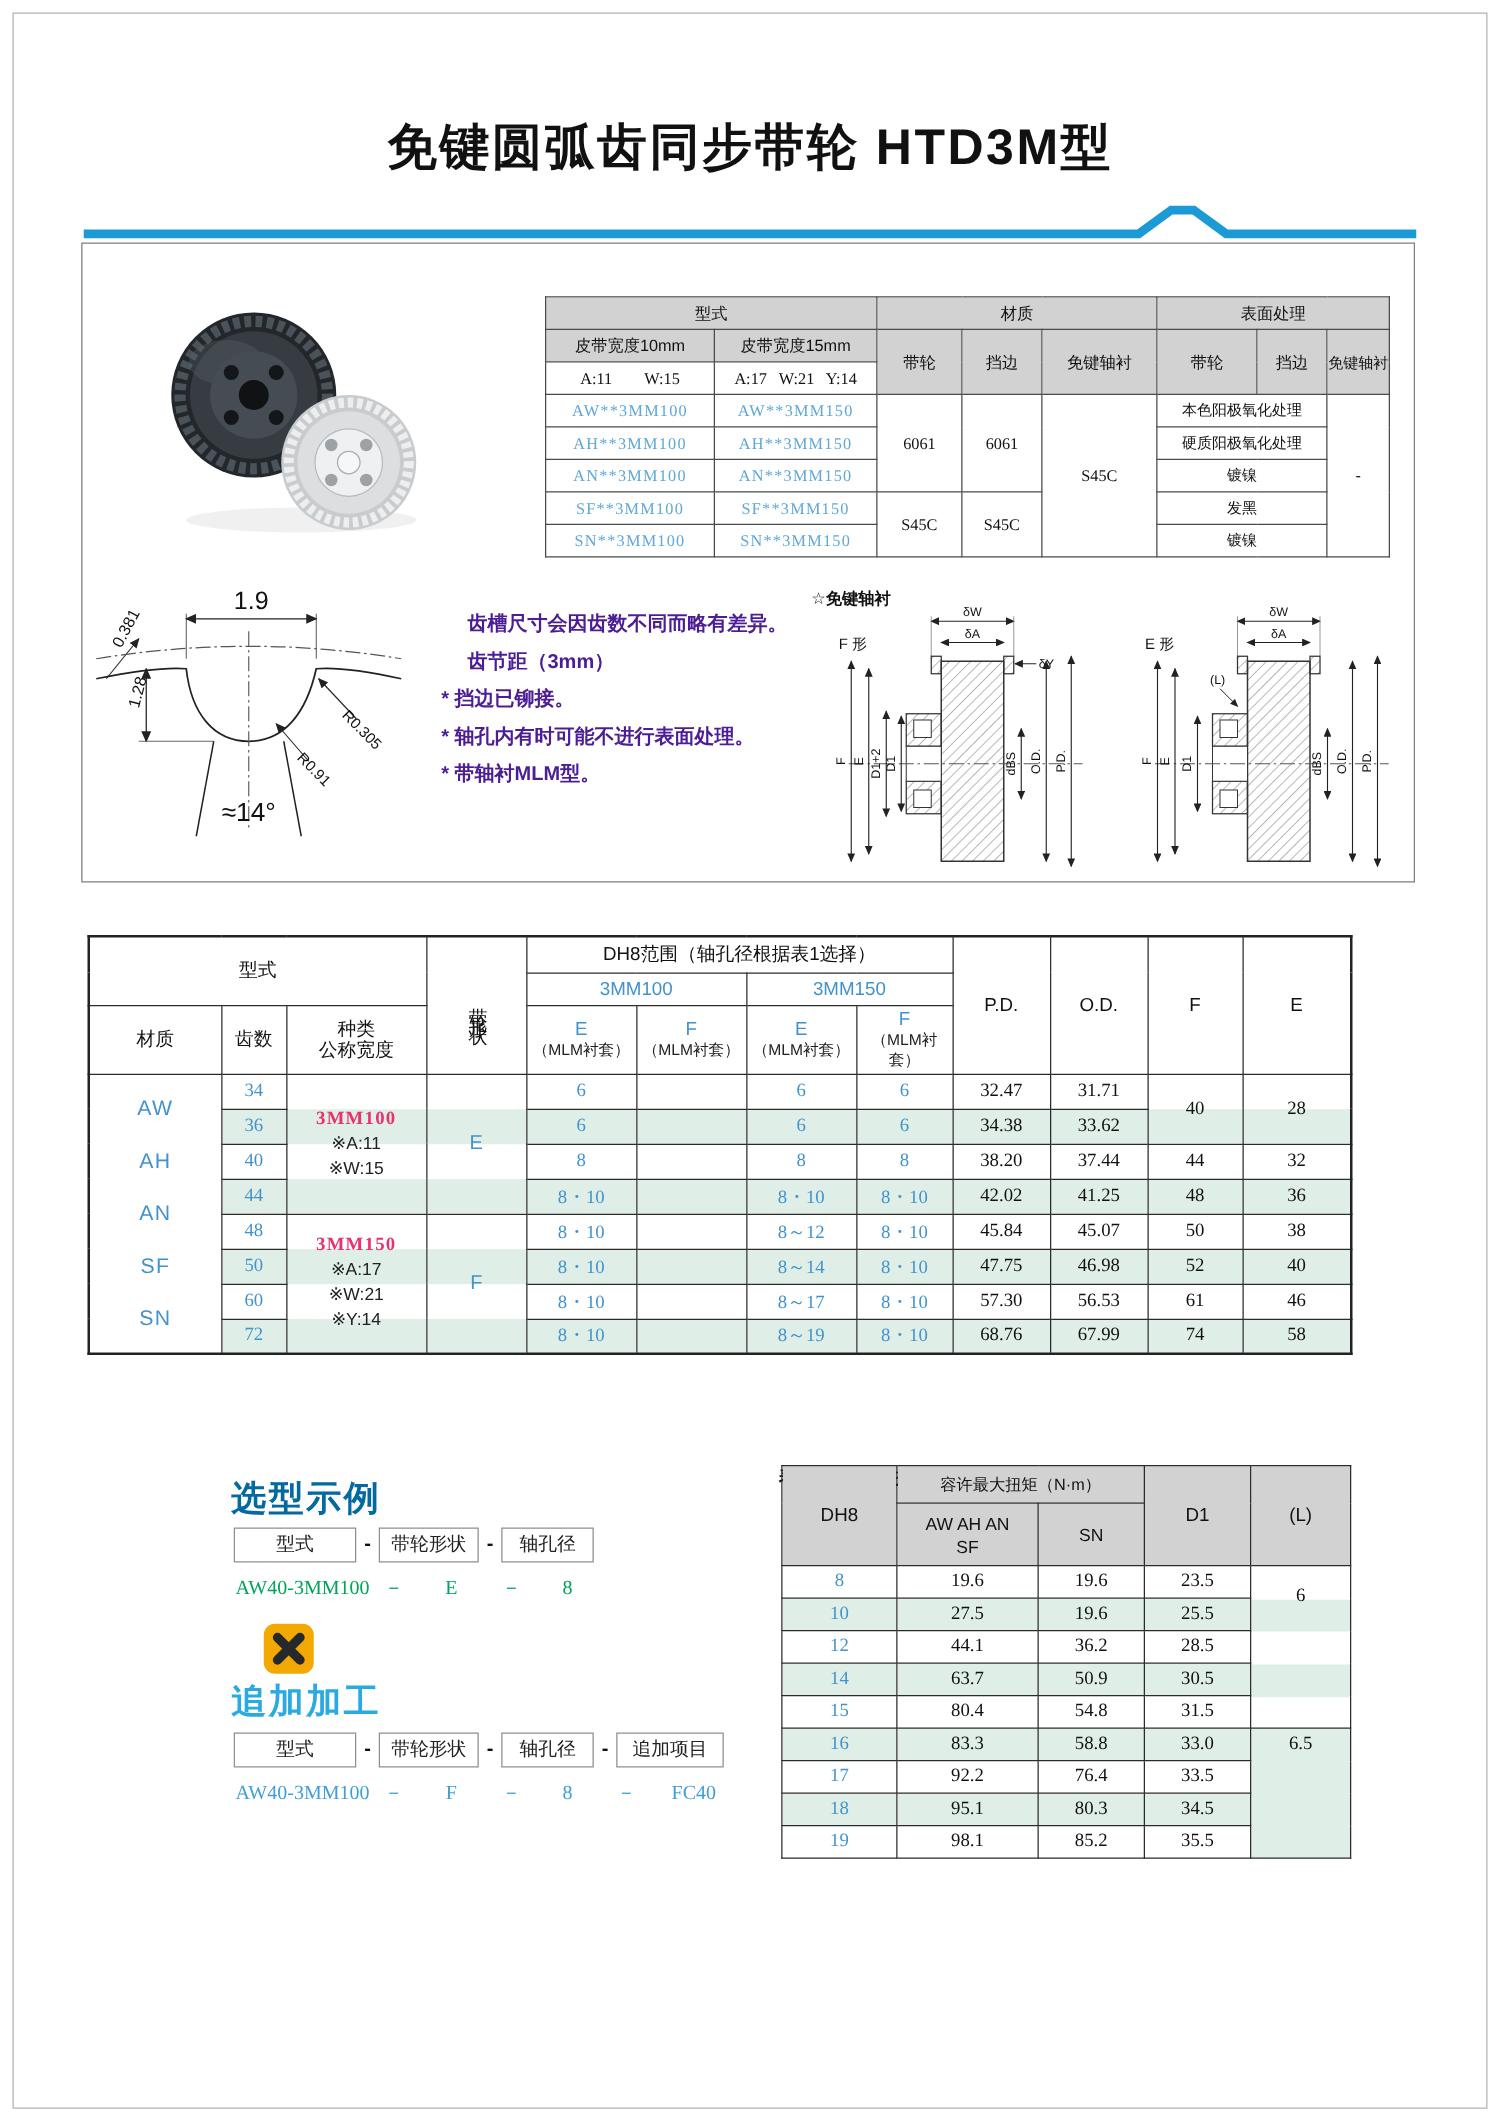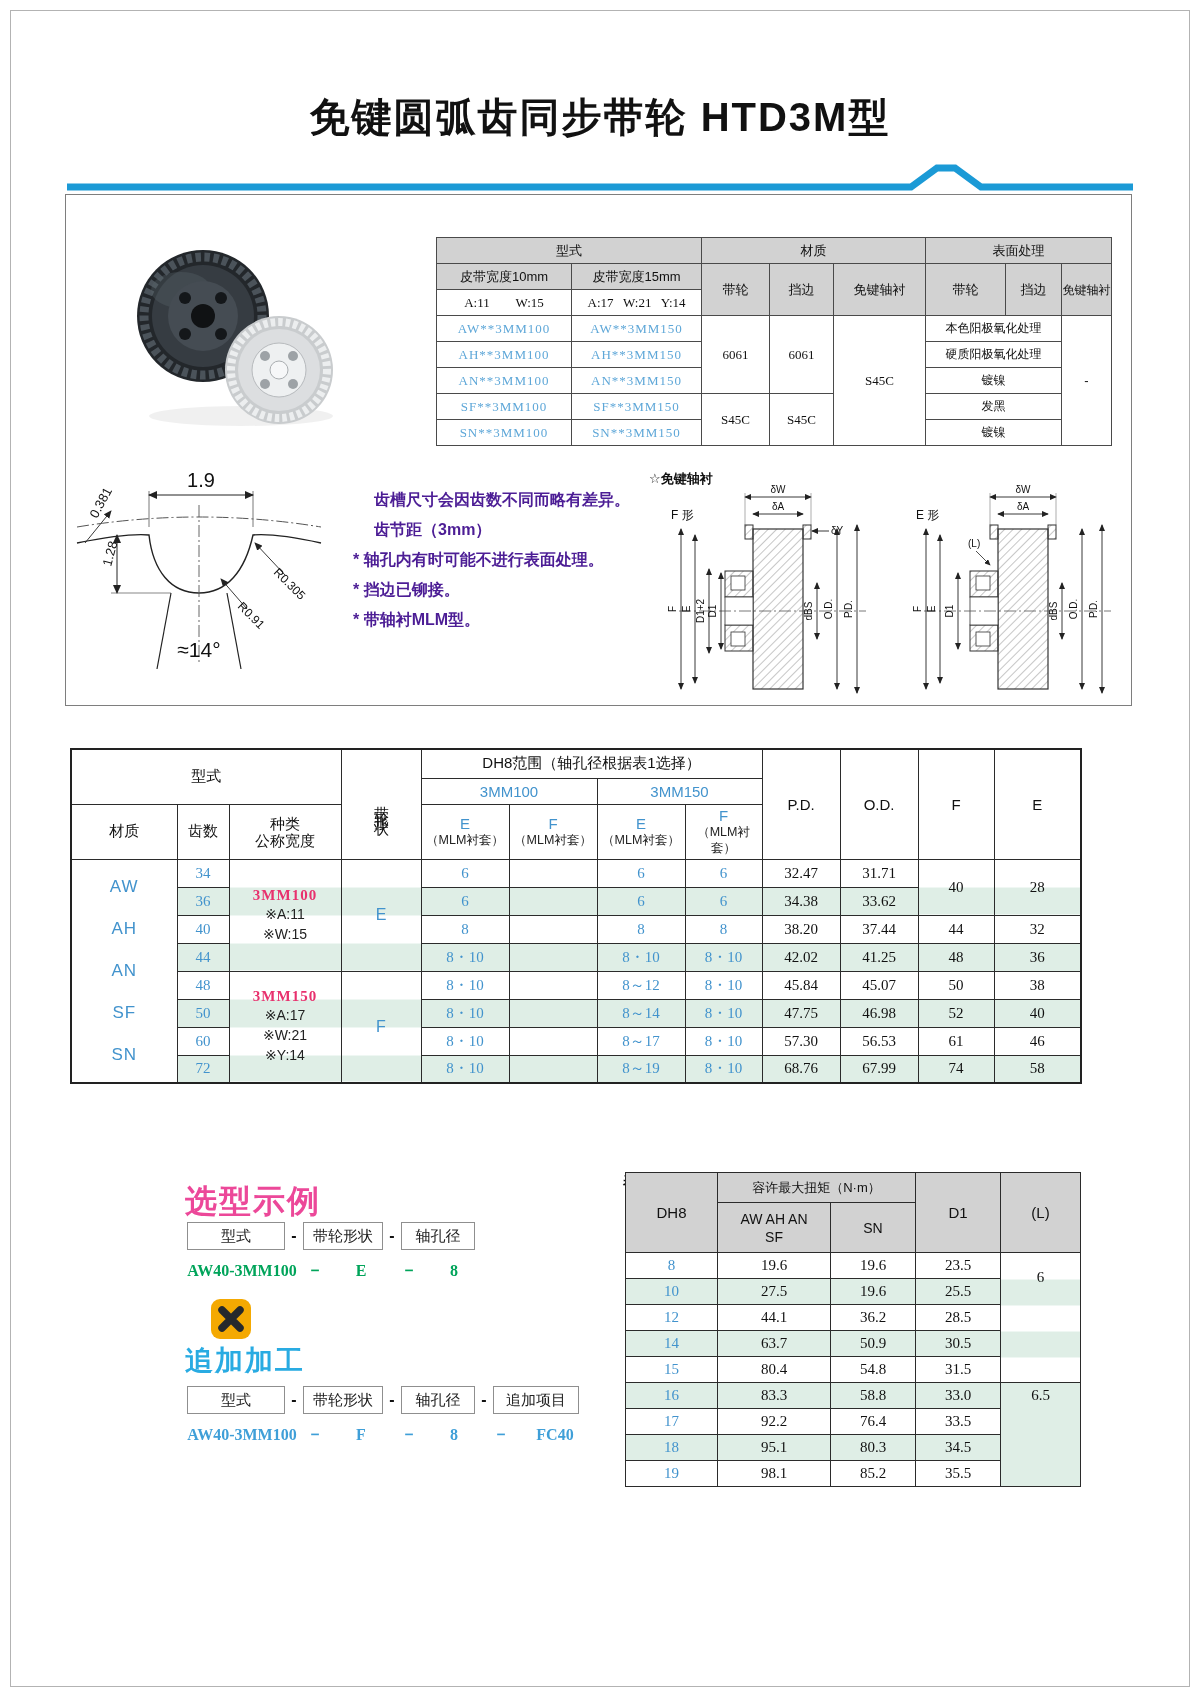--- a/index.html
+++ b/index.html
@@ -51,26 +51,26 @@
   .t1 .ltop{background:repeating-linear-gradient(to bottom,#fff 0 26px,#dfeee6 26px 52px);vertical-align:top;padding-top:16px;}
   .t1 .lbottom{background:repeating-linear-gradient(to bottom,#dfeee6 0 26px,#fff 26px 52px);vertical-align:top;padding-top:4px;}
   .t1 .torq{font-size:13px;}
   .t1 .grp{font-size:14px;line-height:18px;white-space:pre-line;}
   .caption{font-size:15px;font-weight:bold;margin-top:40px;}
   
   .notes{font-size:16px;font-weight:bold;line-height:30px;color:#4c1d95;}
   .notes .ind{padding-left:21px;}
   .shape-title{font-size:13px;font-weight:bold;}
   
-  .green-head{font-size:32px;font-weight:bold;color:#ec4899;letter-spacing:2px;font-family:Liberation Mono, monospace;}
+  .green-head{font-size:28px;font-weight:bold;color:#0369a1;letter-spacing:2px;font-family:Liberation Mono, monospace;}
   .blue-head{font-size:28px;font-weight:bold;color:#29abe2;letter-spacing:2px;}
   .fmt-row{display:flex;align-items:center;}
   .fmt-box{height:26px;line-height:26px;border:1px solid #8f8f8f;background:#fff;text-align:center;font-size:15px;color:#222;}
   .w1{width:96px;}.w2{width:78px;}.w3{width:72px;}.w4{width:84px;}.wsep{width:18px;text-align:center;font-weight:bold;}
-  .ex-row{display:flex;align-items:center;font-size:16px;font-weight:bold;font-family:"Liberation Serif","DejaVu Serif",serif;}
+  .ex-row{display:flex;align-items:center;font-size:16px;font-weight:normal;font-family:"Liberation Serif","DejaVu Serif",serif;}
   .ex-row span{display:inline-block;text-align:center;}
   .ex-green{color:#00a45a;}
   .ex-blue{color:#3f9fd8;}
   .dlab{font-size:10px;fill:#111;font-family:"Liberation Sans",sans-serif;}
   svg text{font-family:"Liberation Sans","DejaVu Sans",sans-serif;}
 </style>
 </head>
 <body>
 
 <div id="page">
@@ -208,22 +208,22 @@
       <line x1="128" y1="58" x2="128" y2="218" stroke="#555" stroke-width="0.9" stroke-dasharray="12 3 2 3"></line>
 
       <line x1="100" y1="146" x2="86" y2="222" stroke="#222" stroke-width="1.2"></line>
       <line x1="156" y1="146" x2="170" y2="222" stroke="#222" stroke-width="1.2"></line>
       <text x="128" y="210" text-anchor="middle" font-size="21" fill="#111">≈14°</text>
     </svg>
 
     <div class="abs notes" style="left:287px;top:290px;">
       <div class="ind">齿槽尺寸会因齿数不同而略有差异。</div>
       <div class="ind">齿节距（3mm）</div>
+      <div>* 挡边已铆接。</div>
       <div>* 轴孔内有时可能不进行表面处理。</div>
-      <div>* 挡边已铆接。</div>
       <div>* 带轴衬MLM型。</div>
     </div>
 
     <div class="abs shape-title" style="left:583px;top:275px;">☆免键轴衬</div>
 
     <svg class="abs" style="left:595px;top:288px;" width="215" height="215" viewBox="0 0 215 215">
       <defs>
         <pattern id="hf" width="6" height="6" patternUnits="userSpaceOnUse" patternTransform="rotate(45)">
           <line x1="0" y1="0" x2="0" y2="6" stroke="#8e8e8e" stroke-width="1"></line>
         </pattern>

